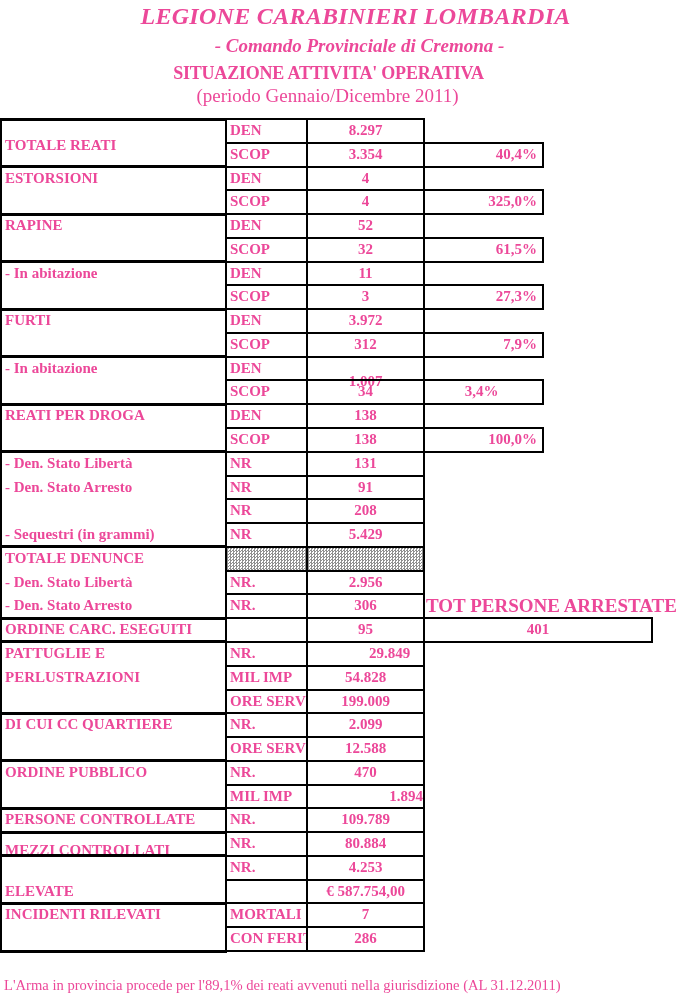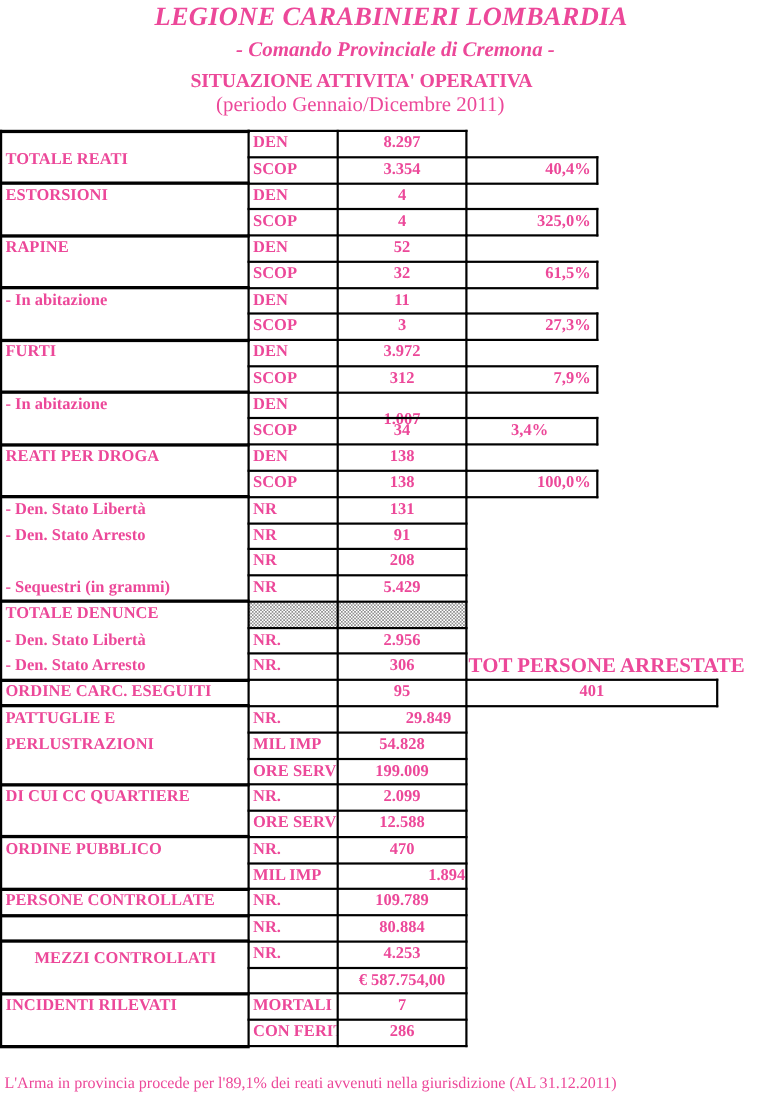--- a/index.html
+++ b/index.html
@@ -114,25 +114,26 @@
       <div class="cell" style="position: absolute; left: 230px; top: 737.057px; width: 76px; height: 23.7714px; line-height: 23.7714px;">ORE SERV</div>
       <div class="cell" style="position: absolute; left: 308px; top: 737.057px; width: 115px; height: 23.7714px; line-height: 23.7714px; text-align: center; overflow: visible;">12.588</div>
       <div class="cell" style="position: absolute; left: 5px; top: 760.829px; width: 218px; height: 23.7714px; line-height: 23.7714px;">ORDINE PUBBLICO</div>
       <div class="cell" style="position: absolute; left: 230px; top: 760.829px; width: 76px; height: 23.7714px; line-height: 23.7714px;">NR.</div>
       <div class="cell" style="position: absolute; left: 308px; top: 760.829px; width: 115px; height: 23.7714px; line-height: 23.7714px; text-align: center; overflow: visible;">470</div>
       <div class="cell" style="position: absolute; left: 230px; top: 784.6px; width: 76px; height: 23.7714px; line-height: 23.7714px;">MIL IMP</div>
       <div class="cell" style="position: absolute; left: 308px; top: 784.6px; width: 115px; height: 23.7714px; line-height: 23.7714px; text-align: right; overflow: visible;">1.894</div>
       <div class="cell" style="position: absolute; left: 5px; top: 808.371px; width: 218px; height: 23.7714px; line-height: 23.7714px;">PERSONE CONTROLLATE</div>
       <div class="cell" style="position: absolute; left: 230px; top: 808.371px; width: 76px; height: 23.7714px; line-height: 23.7714px;">NR.</div>
       <div class="cell" style="position: absolute; left: 308px; top: 808.371px; width: 115px; height: 23.7714px; line-height: 23.7714px; text-align: center; overflow: visible;">109.789</div>
-      <div class="cell" style="position: absolute; left: 5px; top: 860px; width: 218px; height: 20px; line-height: 23.7714px; text-align: center;">MEZZI CONTROLLATI</div>
+      <div class="cell" style="position: absolute; left: 5px; top: 839px; width: 218px; height: 20px; line-height: 23.7714px;">MEZZI CONTROLLATI</div>
       <div class="cell" style="position: absolute; left: 230px; top: 832.143px; width: 76px; height: 23.7714px; line-height: 23.7714px;">NR.</div>
       <div class="cell" style="position: absolute; left: 308px; top: 832.143px; width: 115px; height: 23.7714px; line-height: 23.7714px; text-align: center; overflow: visible;">80.884</div>
       <div class="cell" style="position: absolute; left: 230px; top: 855.914px; width: 76px; height: 23.7714px; line-height: 23.7714px;">NR.</div>
       <div class="cell" style="position: absolute; left: 308px; top: 855.914px; width: 115px; height: 23.7714px; line-height: 23.7714px; text-align: center; overflow: visible;">4.253</div>
+      <div class="cell" style="position: absolute; left: 5px; top: 879.686px; width: 218px; height: 23.7714px; line-height: 23.7714px;">ELEVATE</div>
       <div class="cell" style="position: absolute; left: 308px; top: 879.686px; width: 115px; height: 23.7714px; line-height: 23.7714px; text-align: center; overflow: visible;">€ 587.754,00</div>
       <div class="cell" style="position: absolute; left: 5px; top: 903.457px; width: 218px; height: 23.7714px; line-height: 23.7714px;">INCIDENTI RILEVATI</div>
       <div class="cell" style="position: absolute; left: 230px; top: 903.457px; width: 76px; height: 23.7714px; line-height: 23.7714px;">MORTALI</div>
       <div class="cell" style="position: absolute; left: 308px; top: 903.457px; width: 115px; height: 23.7714px; line-height: 23.7714px; text-align: center; overflow: visible;">7</div>
       <div class="cell" style="position: absolute; left: 230px; top: 927.229px; width: 76px; height: 23.7714px; line-height: 23.7714px;">CON FERITI</div>
       <div class="cell" style="position: absolute; left: 308px; top: 927.229px; width: 115px; height: 23.7714px; line-height: 23.7714px; text-align: center; overflow: visible;">286</div>
       <div style="position: absolute; left: 225px; top: 118px; width: 200px; height: 2px; background: rgb(0, 0, 0);"></div>
       <div style="position: absolute; left: 225px; top: 141.771px; width: 200px; height: 2px; background: rgb(0, 0, 0);"></div>
       <div style="position: absolute; left: 225px; top: 165.543px; width: 200px; height: 2px; background: rgb(0, 0, 0);"></div>
       <div style="position: absolute; left: 225px; top: 189.314px; width: 200px; height: 2px; background: rgb(0, 0, 0);"></div>

